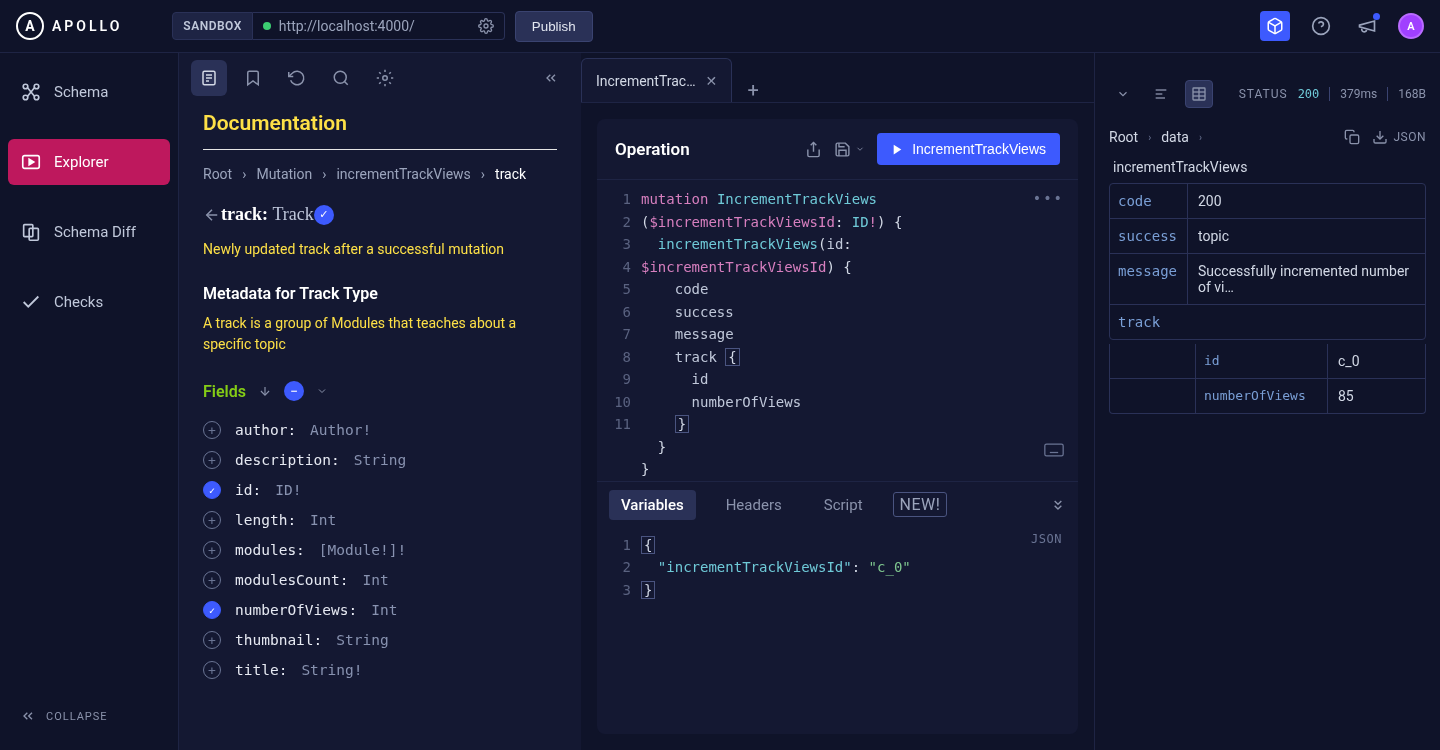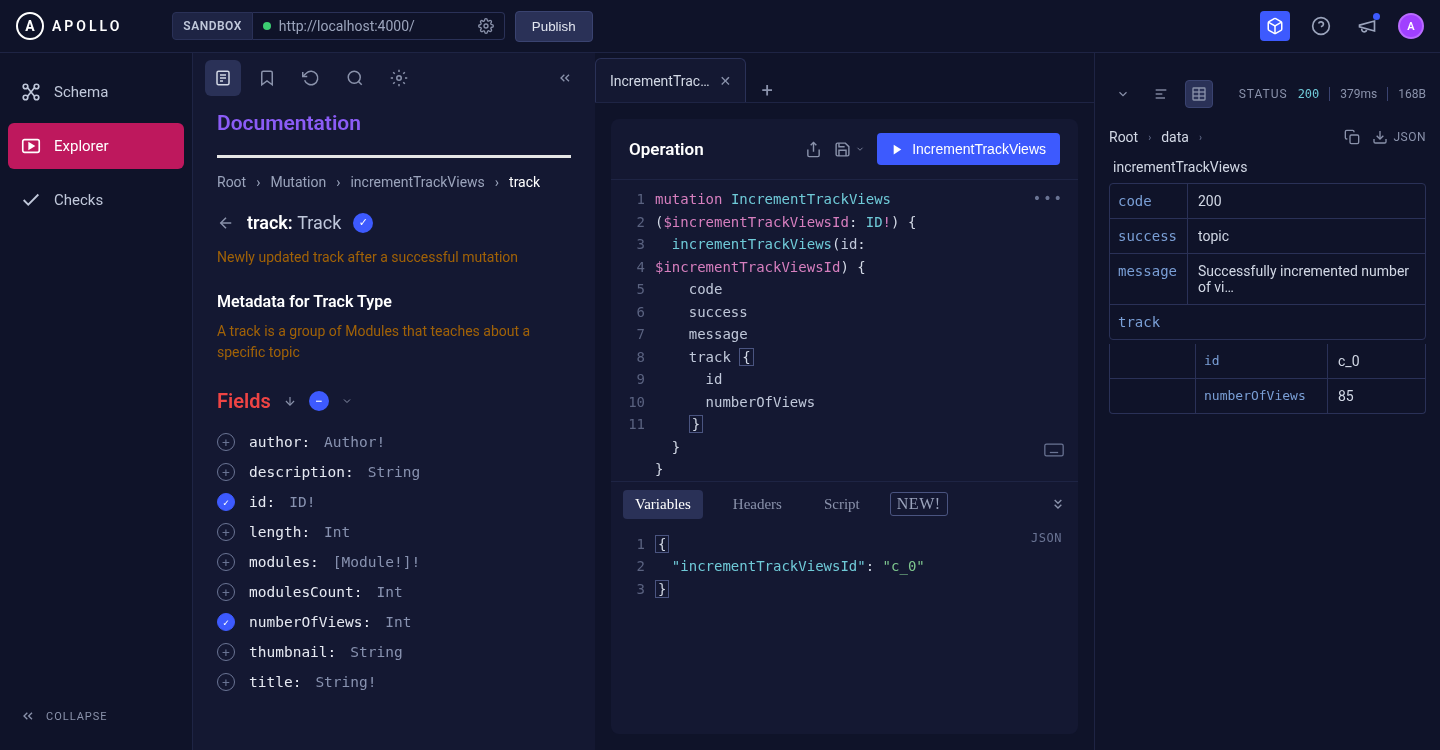--- a/index.html
+++ b/index.html
@@ -92,26 +92,27 @@
   border-radius: 50%;
   background: #a040ff;
   border: 2px solid #b96bff;
   display: flex; align-items: center; justify-content: center;
   color: #fff; font-size: 11px; font-weight: 600;
 }
 .notif-dot { position: absolute; top: 2px; right: 2px; width: 7px; height: 7px; background: #3d5afe; border-radius: 50%; }
 
 .main { display: flex; height: 697px; }
 .sidebar {
-  width: 193px;
+  width: 179px;
   background: #0f1329;
   border-right: 1px solid #1e2444;
   display: flex;
   flex-direction: column;
   padding: 16px 8px;
+  gap: 16px;
 }
 .side-item {
   display: flex;
   align-items: center;
   gap: 12px;
   padding: 12px 12px;
   color: #c0c8da;
   border-radius: 6px;
   cursor: pointer;
   margin-bottom: 8px;
@@ -146,32 +147,32 @@
 .tb-icon {
   width: 36px; height: 36px;
   display: flex; align-items: center; justify-content: center;
   color: #8a92ab;
   border-radius: 6px;
   cursor: pointer;
 }
 .tb-icon.active { background: #2a3157; color: #d2d8e5; }
 .tb-collapse { margin-left: auto; }
 .docs-body { padding: 8px 24px 0 24px; overflow-y: auto; }
-.docs-title { color: #8b5cf6; font-size: 21px; font-weight: 600; padding-bottom: 20px; border-bottom: 3px solid #e5e5e5; }
+.docs-title { color: #fde047; font-size: 21px; font-weight: 600; padding-bottom: 14px; border-bottom: 1px solid #e5e5e5; }
 .breadcrumb { display: flex; gap: 10px; padding: 16px 0; color: #9ba4bc; font-size: 14px; }
 .breadcrumb .cur { color: #fff; }
-.type-row { display: flex; align-items: center; gap: 12px; padding: 6px 0 14px 0; }
+.type-row { display: flex; align-items: center; padding: 6px 0 14px 0; font-family: Liberation Serif, serif; }
 .back-arrow { color: #8a92ab; cursor: pointer; }
 .type-name { font-size: 18px; color: #fff; font-weight: 600; }
 .type-name .typ { color: #bfc7db; font-weight: 400; }
 .check-badge { width: 20px; height: 20px; background: #3d5afe; border-radius: 50%; display: flex; align-items: center; justify-content: center; color: #fff; font-size: 11px; }
-.desc { color: #a16207; margin-bottom: 24px; line-height: 1.5; }
+.desc { color: #fde047; margin-bottom: 24px; line-height: 1.5; }
 .meta-h { color: #fff; font-size: 16px; font-weight: 600; margin-bottom: 10px; }
 .fields-head { display: flex; align-items: center; gap: 12px; margin: 26px 0 14px 0; }
-.fields-head .lbl { color: #ef4444; font-size: 20px; font-weight: 600; }
+.fields-head .lbl { color: #84cc16; font-size: 16px; font-weight: 600; }
 .minus-badge { width: 20px; height: 20px; background: #3d5afe; border-radius: 50%; display: flex; align-items: center; justify-content: center; color: #fff; font-size: 14px; }
 .field-row {
   display: flex; align-items: center; gap: 14px;
   padding: 6px 0;
   font-family: "SFMono-Regular", Consolas, monospace;
   font-size: 14.5px;
 }
 .field-icon {
   width: 18px; height: 18px; border: 1.5px solid #6a7494; border-radius: 50%;
   display: flex; align-items: center; justify-content: center;
@@ -249,21 +250,21 @@
 .code .fld { color: #c0c8da; }
 .dots { position: absolute; right: 14px; top: 10px; color: #6a7494; cursor: pointer; letter-spacing: 2px; }
 .kbd-icon { position: absolute; right: 14px; bottom: 24px; color: #6a7494; }
 
 .bottom-panel {
   border-top: 1px solid #1e2444;
   display: flex;
   flex-direction: column;
   height: 260px;
 }
-.bp-tabs { display: flex; align-items: center; padding: 8px 12px; gap: 18px; font-family: Liberation Serif, serif; }
+.bp-tabs { display: flex; align-items: center; padding: 8px 12px; gap: 18px; }
 .bp-tab { padding: 6px 12px; color: #8a92ab; border-radius: 4px; cursor: pointer; font-size: 15px; }
 .bp-tab.active { background: #2a3157; color: #fff; font-weight: 500; }
 .new-badge { border: 1px solid #4a5480; color: #9ba4bc; font-size: 16px; padding: 2px 6px; border-radius: 3px; letter-spacing: 0.5px; }
 .bp-collapse { margin-left: auto; color: #8a92ab; cursor: pointer; }
 .bp-body { flex: 1; display: flex; font-family: "SFMono-Regular", Consolas, monospace; font-size: 14px; position: relative; padding-top: 6px; }
 .json-tag { position: absolute; right: 16px; top: 4px; color: #6a7494; font-size: 12px; letter-spacing: 0.5px; }
 
 .response {
   width: 345px;
   background: #0f1329;
@@ -361,20 +362,27 @@
           <line x1="16" y1="7" x2="8" y2="17"></line>
         </svg>
       <span>Schema</span>
     </div>
     <div class="side-item active">
       <svg width="22" height="22" viewBox="0 0 24 24" fill="none" stroke="currentColor" stroke-width="1.8">
           <rect x="3" y="5" width="18" height="14" rx="2"></rect>
           <polygon points="10 9 15 12 10 15" fill="currentColor"></polygon>
         </svg>
       <span>Explorer</span>
+    </div>
+    <div class="side-item">
+      <svg width="22" height="22" viewBox="0 0 24 24" fill="none" stroke="currentColor" stroke-width="1.8">
+          <rect x="4" y="4" width="10" height="13" rx="1"></rect>
+          <rect x="10" y="8" width="10" height="13" rx="1"></rect>
+        </svg>
+      <span>Schema Diff</span>
     </div>
     <div class="side-item">
       <svg width="22" height="22" viewBox="0 0 24 24" fill="none" stroke="currentColor" stroke-width="2">
           <polyline points="4 12 9 17 20 6"></polyline>
         </svg>
       <span>Checks</span>
     </div>
     <div class="collapse-btn">
       <svg width="16" height="16" viewBox="0 0 24 24" fill="none" stroke="currentColor" stroke-width="2">
           <polyline points="11 17 6 12 11 7"></polyline>

